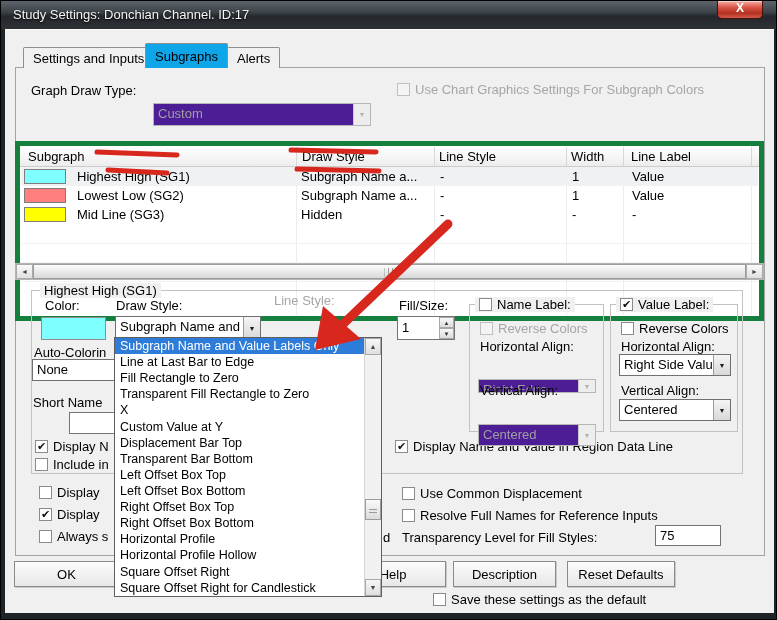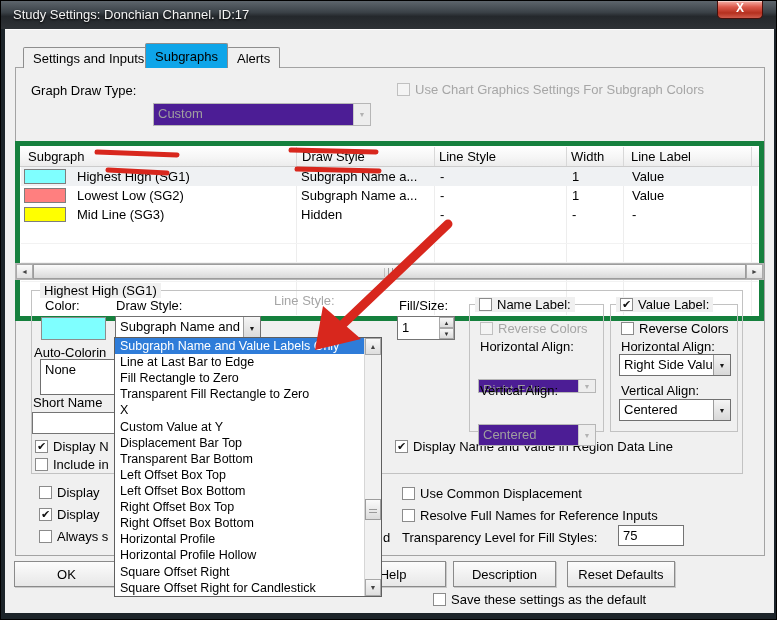--- a/index.html
+++ b/index.html
@@ -60,21 +60,21 @@
   
   .groupbox { position:absolute; border:1px solid #c2c2c2; }
   .legend { position:absolute; top:-8px; background:#f0f0f0; padding:0 4px; font-size:13px; white-space:nowrap;
             display:flex; align-items:center; gap:5px; }
   
   .pbtn { position:absolute; height:26px; background:linear-gradient(180deg,#fcfcfc,#e7e7e7);
           border:1px solid #8a8a8a; box-shadow:1px 1px 0 #c9c9c9; font-size:13px;
           display:flex; align-items:center; justify-content:center; }
   
   .tinput { position:absolute; background:#fff; border:1px solid #747474; font-size:13px; padding:0 4px;
-            font-family:"Liberation Sans", sans-serif; }
+            font-family:"Liberation Sans", sans-serif;margin-left:37px; }
   
   .spin { position:absolute; background:#fff; border:1px solid #747474; }
   .spin .val { position:absolute; left:4px; top:3px; font-size:13px; }
   .spin-btns { position:absolute; right:0; top:0; bottom:0; width:15px; }
   .spin-b { height:50%; background:linear-gradient(180deg,#f8f8f8,#dcdcdc); border:1px solid #a8a8a8;
             display:flex; align-items:center; justify-content:center; font-size:6px; color:#333; }
   
   .ddlist { position:absolute; left:113px; top:336px; width:268px; height:260px; background:#fff;
             border:1px solid #5f5f5f; z-index:30; }
   .dd-item { height:16.12px; line-height:16px; font-size:12.5px; padding-left:5px; white-space:nowrap; overflow:hidden; }
@@ -214,21 +214,21 @@
         <div class="spin-b">
             <span>▲</span>
           </div>
         <div class="spin-b">
             <span>▼</span>
           </div>
       </div>
     </div>
 
     <span class="lbl" style="left:2px;top:54px">Auto-Colorin</span>
-    <div class="combo" style="left:8px;top:68px;width:120px;height:36px">
+    <div class="combo" style="left:0;top:68px;width:120px;height:22px">
       <span class="txt">None</span>
     </div>
     <span class="lbl" style="left:1px;top:104px">Short Name</span>
     <input class="tinput" style="left: 0px; top: 121px; width: 120px; height: 22px;">
 
     <div class="cbrow" style="left:3px;top:148px">
       <span class="box">
           <span class="mark">✔</span>
         </span>
       <span>Display N</span>

